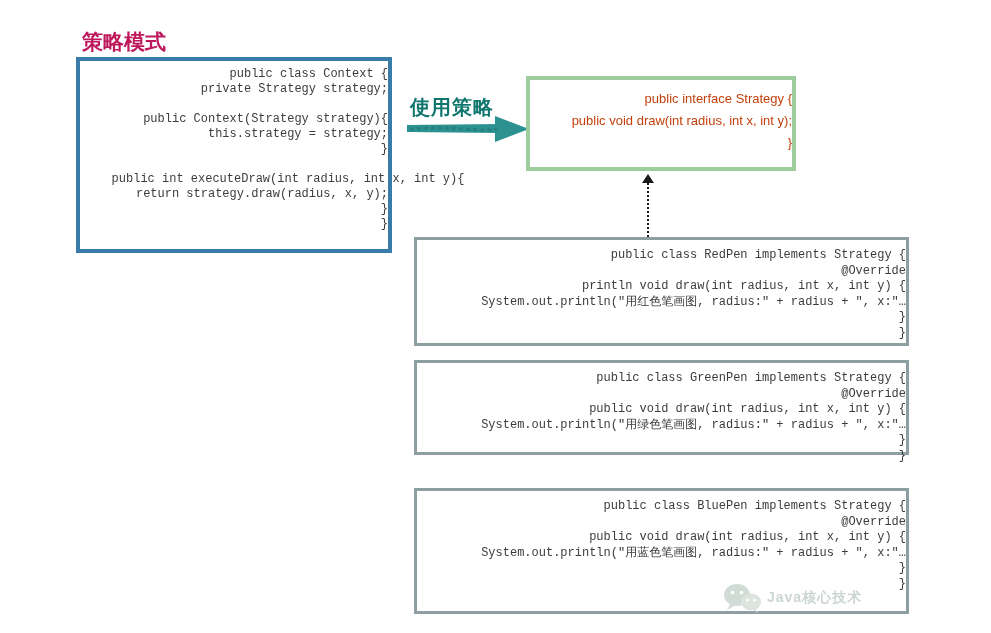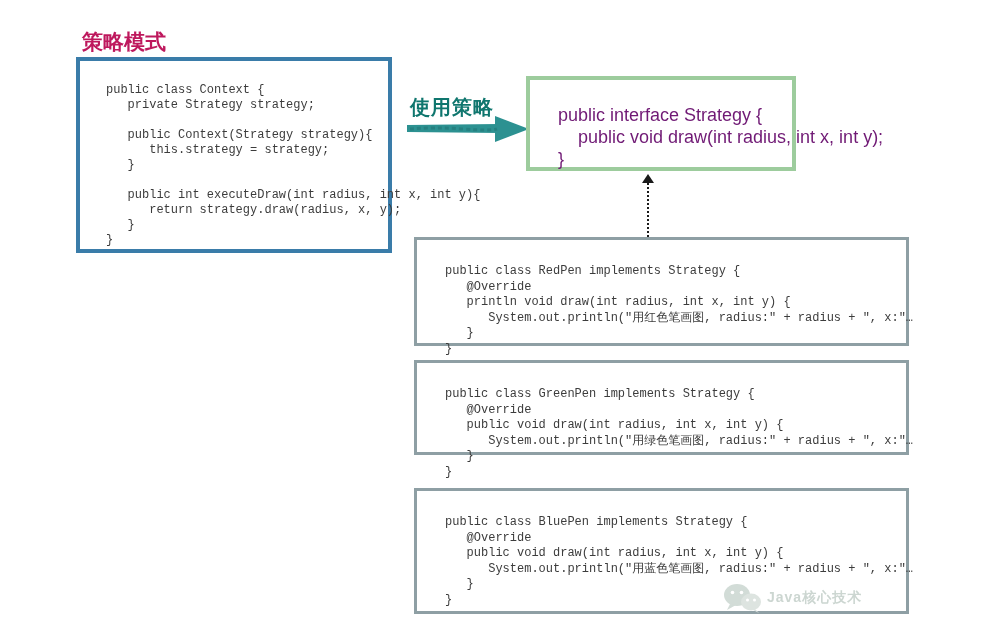--- a/index.html
+++ b/index.html
@@ -20,24 +20,25 @@
     font-weight: bold;
     color: #be185d;
     font-family: "Liberation Sans", sans-serif;
   }
   .code-box {
     position: absolute;
     box-sizing: border-box;
     background: #ffffff;
   }
   .code-box pre {
-    margin: 16px;
+    margin: 0;
     white-space: pre;
     color: #3C3C3C;
     font-family: "Liberation Mono", "DejaVu Sans Mono", monospace;
+    text-align: right;
   }
   .context-box {
     left: 76px;
     top: 57px;
     width: 316px;
     height: 196px;
     border: 4px solid #3A7CA9;
   }
   .context-box pre {
     padding: 6px 0 0 10px;
@@ -60,23 +61,23 @@
   }
   .strategy-box {
     left: 526px;
     top: 76px;
     width: 270px;
     height: 95px;
     border: 4px solid #9DCC9D;
   }
   .strategy-box pre {
     padding: 8px 0 0 12px;
-    font-size: 18px;
+    font-size: 13px;
     line-height: 22px;
-    color: #701a75;
+    color: #c2410c;
     font-family: "Liberation Sans", "DejaVu Sans", sans-serif;
   }
   .dotted-arrow-line {
     position: absolute;
     left: 647px;
     top: 183px;
     height: 54px;
     width: 0;
     border-left: 2px dotted #1a1a1a;
   }

